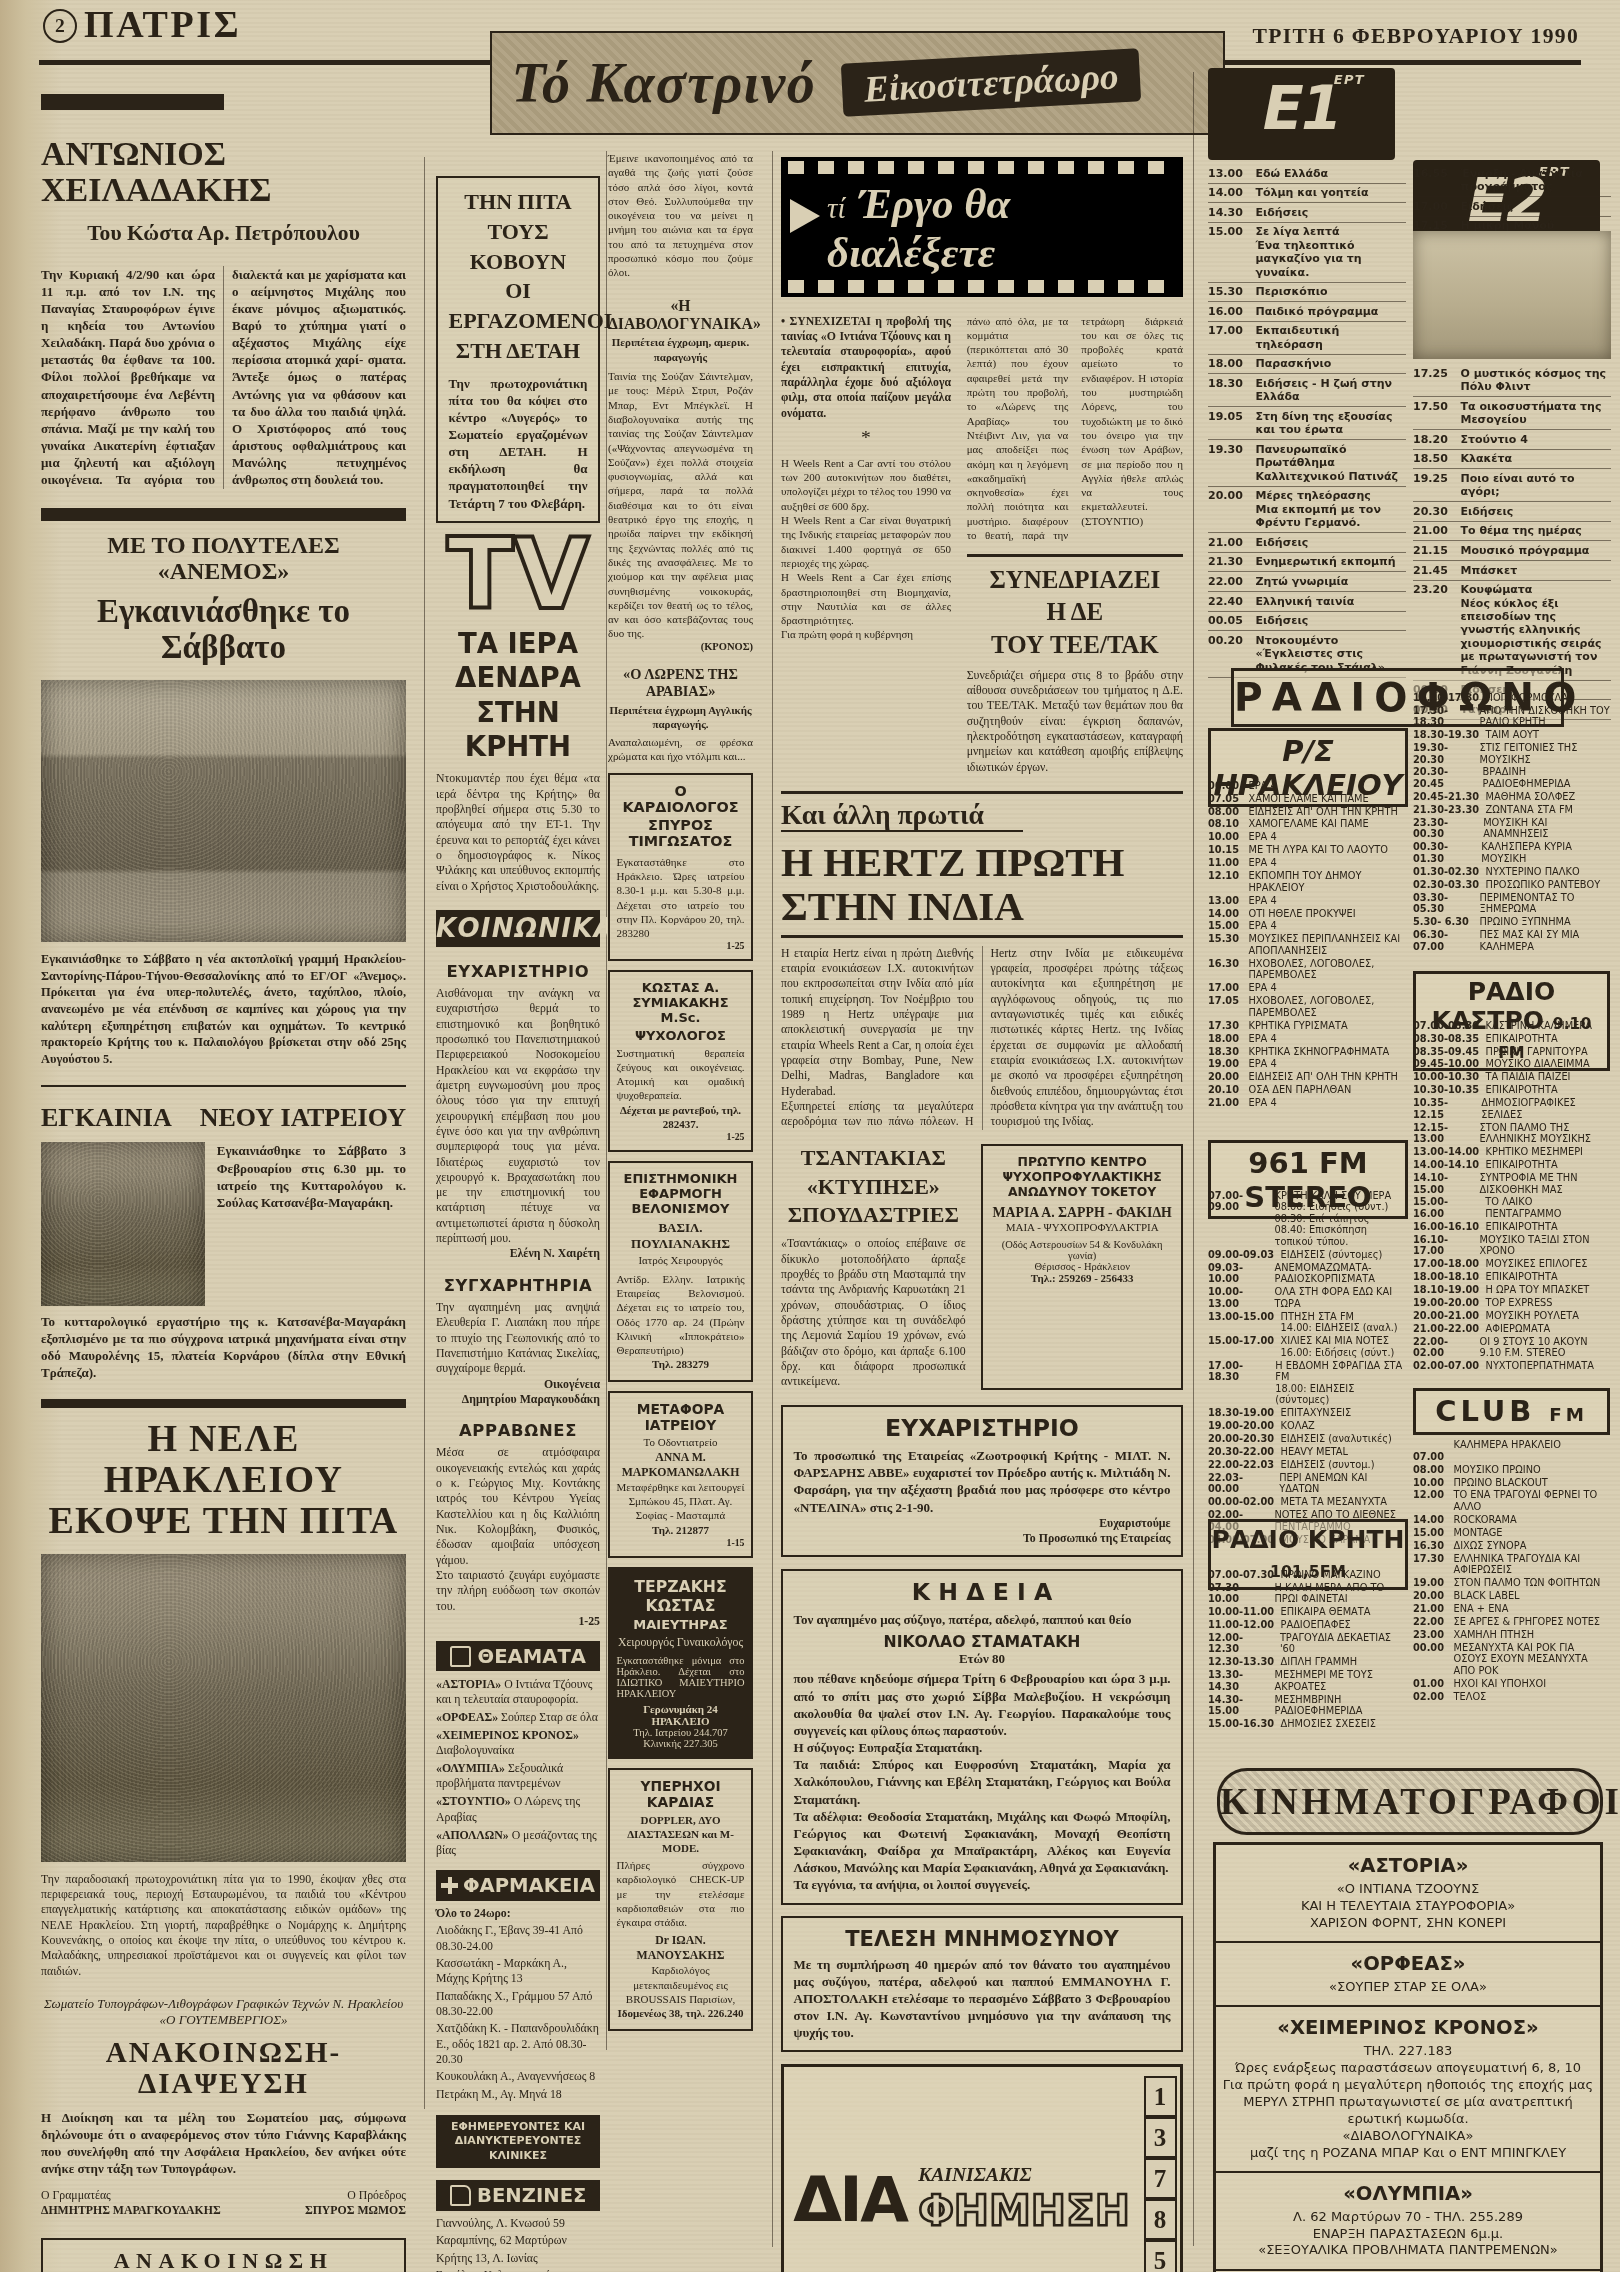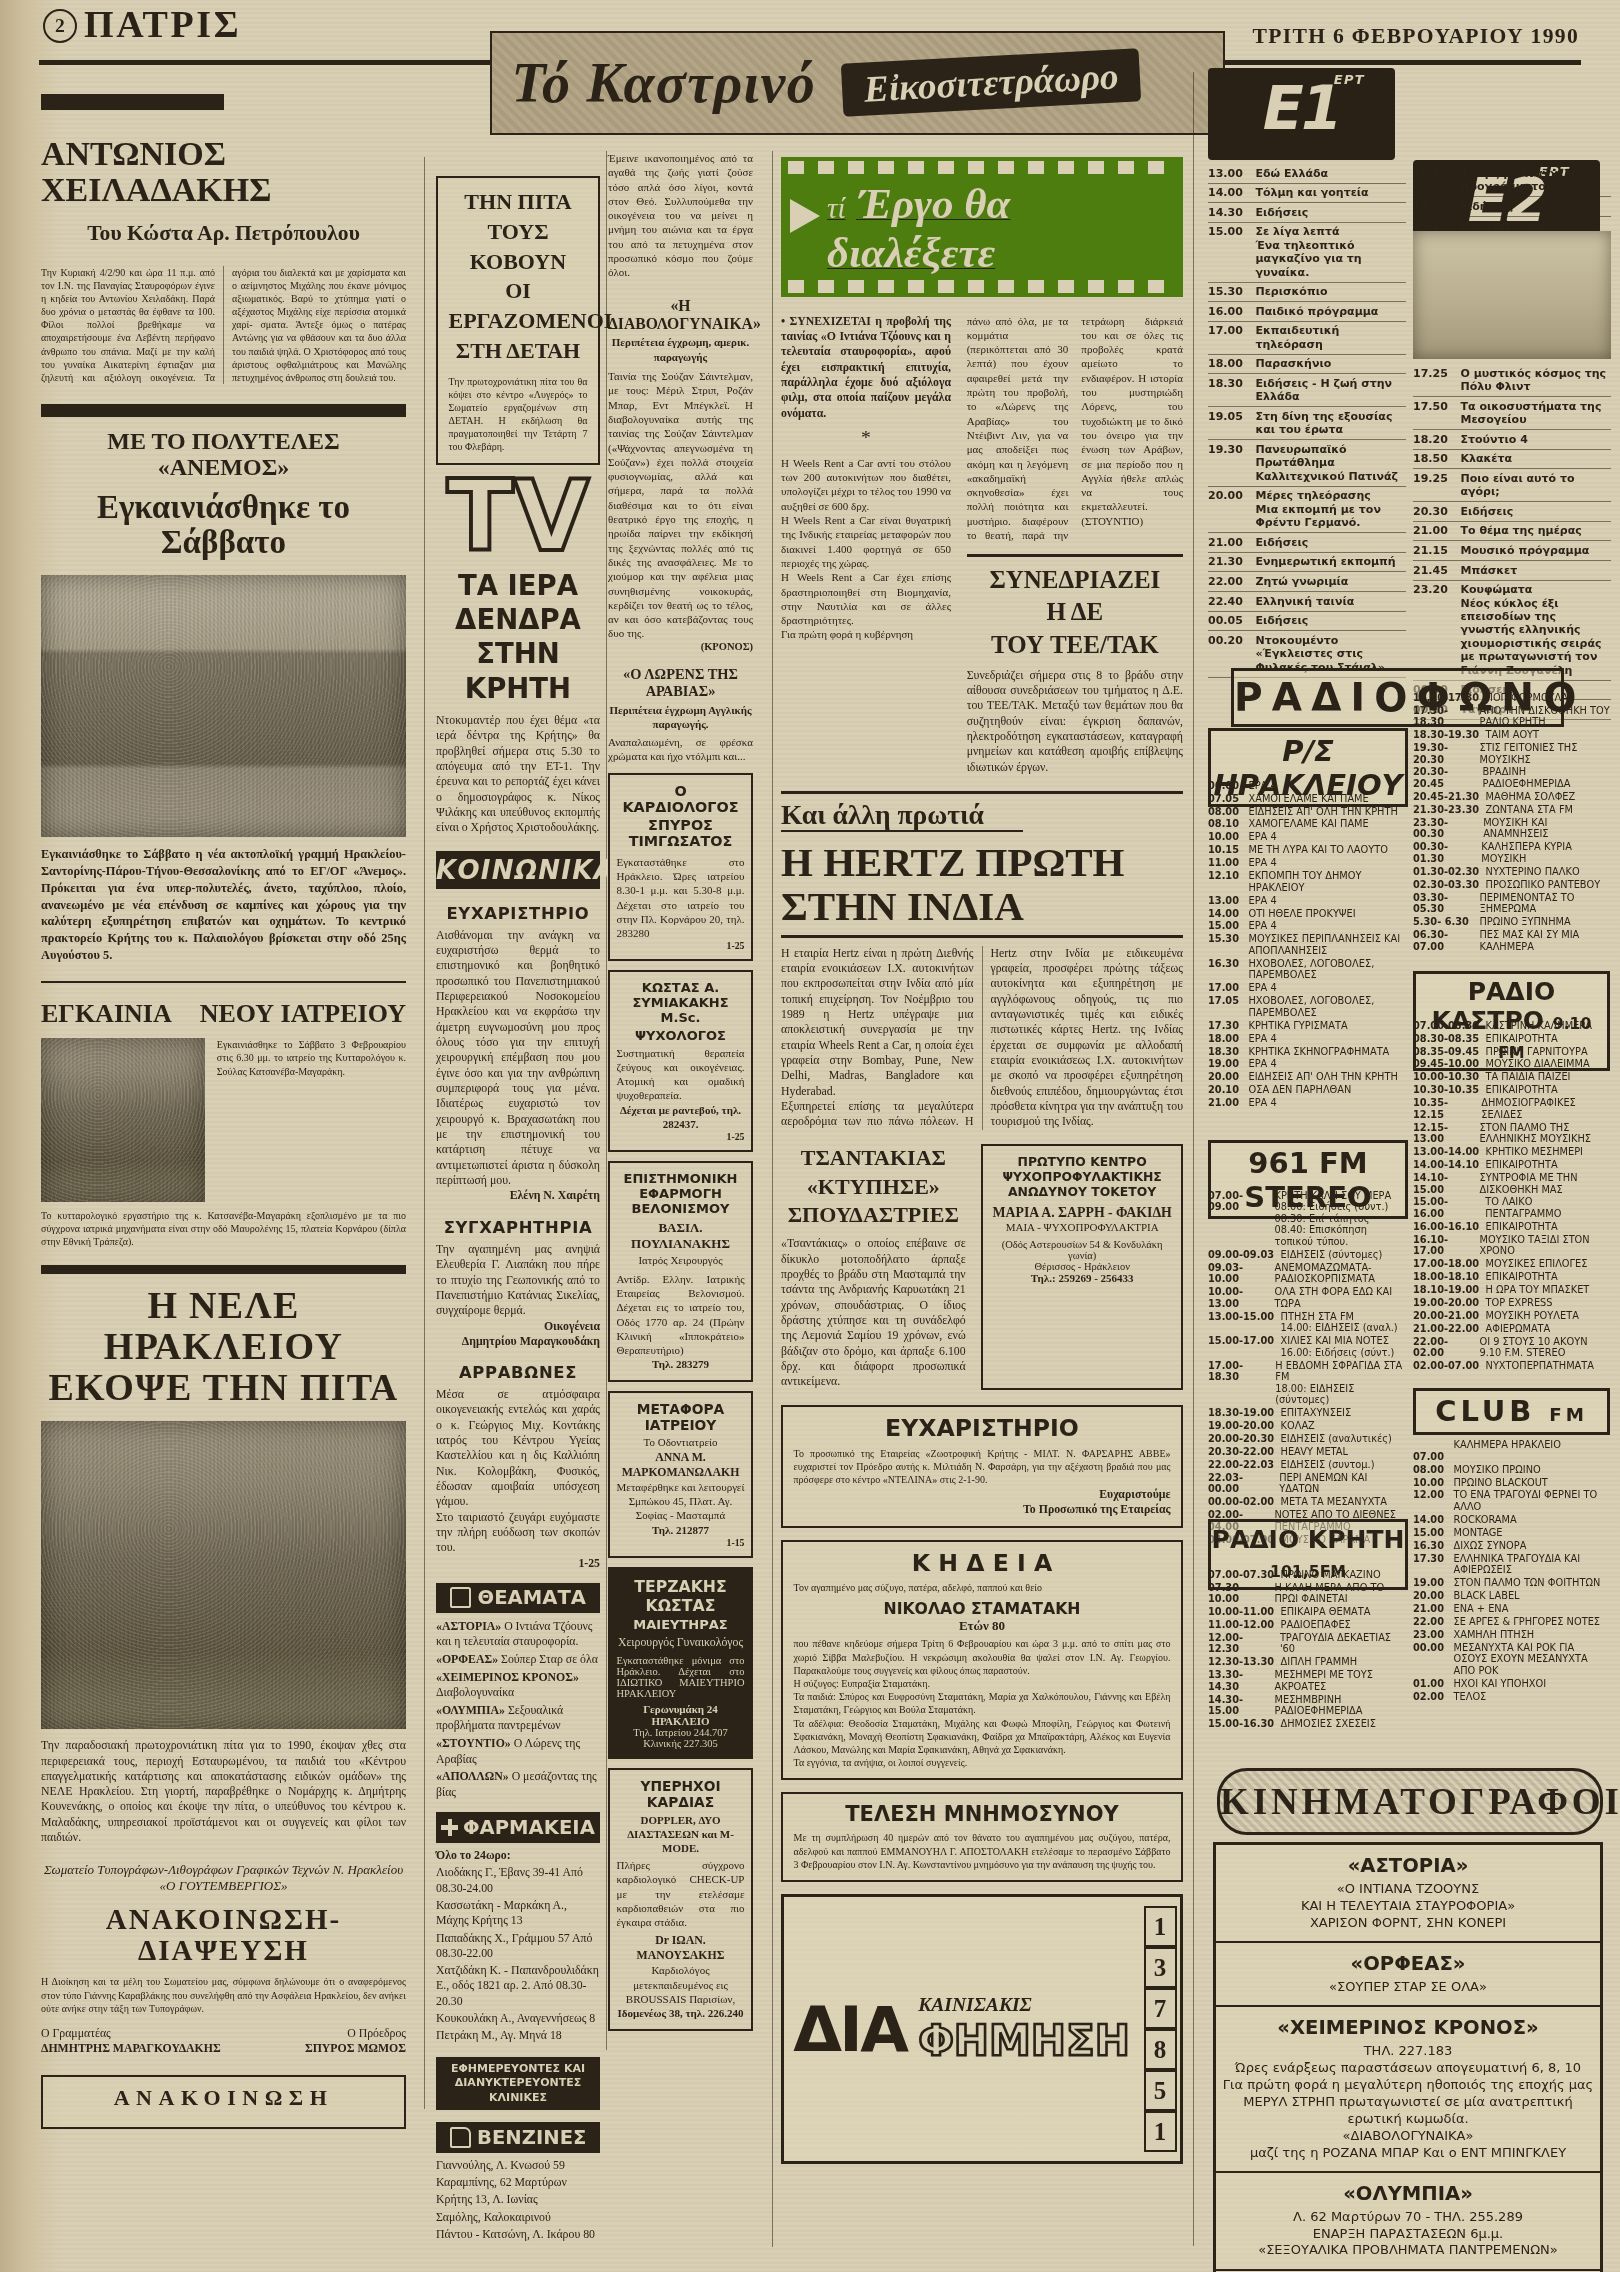--- a/index.html
+++ b/index.html
@@ -24,21 +24,21 @@
     linear-gradient(180deg,#b5ad99 0%,#a39a85 28%,#7a7260 30%,#655d4c 72%,#8d8573 74%,#9b927e 100%);
     box-shadow:inset 0 0 26px rgba(30,25,15,.6);position:relative;}
   .photo::after{content:"";position:absolute;inset:0;
     background:repeating-radial-gradient(circle at 35% 35%,rgba(230,220,190,.14) 0 1.3px,rgba(0,0,0,0) 1.3px 3.3px),
     repeating-linear-gradient(90deg,rgba(0,0,0,.08) 0 2px,rgba(0,0,0,0) 2px 3.9px);}
   .photo-crowd{background:linear-gradient(180deg,#9a907c 0%,#8d8470 20%,#6f6754 45%,#5c543f 75%,#777058 100%);}
   .box{border:2.6px solid var(--ink);padding:9.2px 10.5px;background:rgba(222,212,182,.35);}
   .headline{font-weight:bold;line-height:1.08;}
   .body17{font-size:11px;line-height:1.3;}
   .body18{font-size:11.8px;line-height:1.3;}
-  .body19{font-size:10px;line-height:1.32;}
+  .body19{font-size:13px;line-height:1.32;font-weight:bold;}
   .pre{white-space:pre-line;}
   
   .tvrow{display:flex;gap:6.5px;padding:2.6px 0;border-bottom:1.3px solid var(--ink-soft);
     font-family:"DejaVu Sans",sans-serif;font-size:11px;line-height:1.22;}
   .tvrow .t{font-weight:bold;min-width:41px;}
   .tvrow .n{white-space:pre-line;font-weight:bold;}
   .rrow{display:flex;gap:6.5px;padding:0.7px 0;font-family:"DejaVu Sans",sans-serif;
     font-size:9.8px;line-height:1.18;}
   .rrow .t{font-weight:bold;min-width:60px;}
   .rrow .n{white-space:pre-line;}
@@ -48,21 +48,21 @@
   .secthead{display:flex;align-items:center;gap:6.5px;justify-content:center;
     font-family:"DejaVu Sans",sans-serif;font-weight:bold;font-size:19.6px;
     padding:3.9px 5.2px;margin:11.8px 0 5.2px 0;}
   .ic{display:inline-block;width:17px;height:17px;position:relative;}
   .ic-cross::before{content:"";position:absolute;left:6.5px;top:0;width:4.6px;height:17px;background:var(--paper);}
   .ic-cross::after{content:"";position:absolute;left:0;top:6.5px;width:17px;height:4.6px;background:var(--paper);}
   .ic-tv{border:2.6px solid var(--paper);border-radius:2.6px;}
   .ic-pump{border:2.6px solid var(--paper);border-radius:2px 6.5px 2px 2px;}
   .subhead{font-family:"DejaVu Sans",sans-serif;font-weight:bold;text-align:center;font-size:16.4px;margin:14.4px 0 5.2px 0;letter-spacing:0.7px;}
   .sig{text-align:right;font-weight:bold;font-size:11.8px;}
-  .strip{background:#4d7c0f;position:relative;padding:22px 15.7px 19.6px 46px;text-decoration:underline;}
+  .strip{background:#000000;position:relative;padding:22px 15.7px 19.6px 46px;}
   .strip::before,.strip::after{content:"";position:absolute;left:6.5px;right:6.5px;height:13px;
     background:repeating-linear-gradient(90deg,var(--paper) 0 15.7px,rgba(0,0,0,0) 15.7px 30px);}
   .strip::before{top:3.9px;} .strip::after{bottom:3.9px;}
   .arrow{width:0;height:0;border-top:17px solid transparent;border-bottom:17px solid transparent;
     border-left:30px solid var(--paper);position:absolute;left:9.2px;top:42px;}
   .ertbox{width:187px;height:92px;background:#29permission2115;background:#292115;position:relative;border-radius:3.9px;}
   .ertbox .big{position:absolute;left:0;right:0;top:5.2px;text-align:center;
     font-family:"DejaVu Sans",sans-serif;font-style:italic;font-weight:bold;font-size:60px;
     color:#d9cfb4;letter-spacing:-2.6px;}
   .ertbox .lbl{position:absolute;top:3.9px;right:30px;font-family:"DejaVu Sans",sans-serif;

